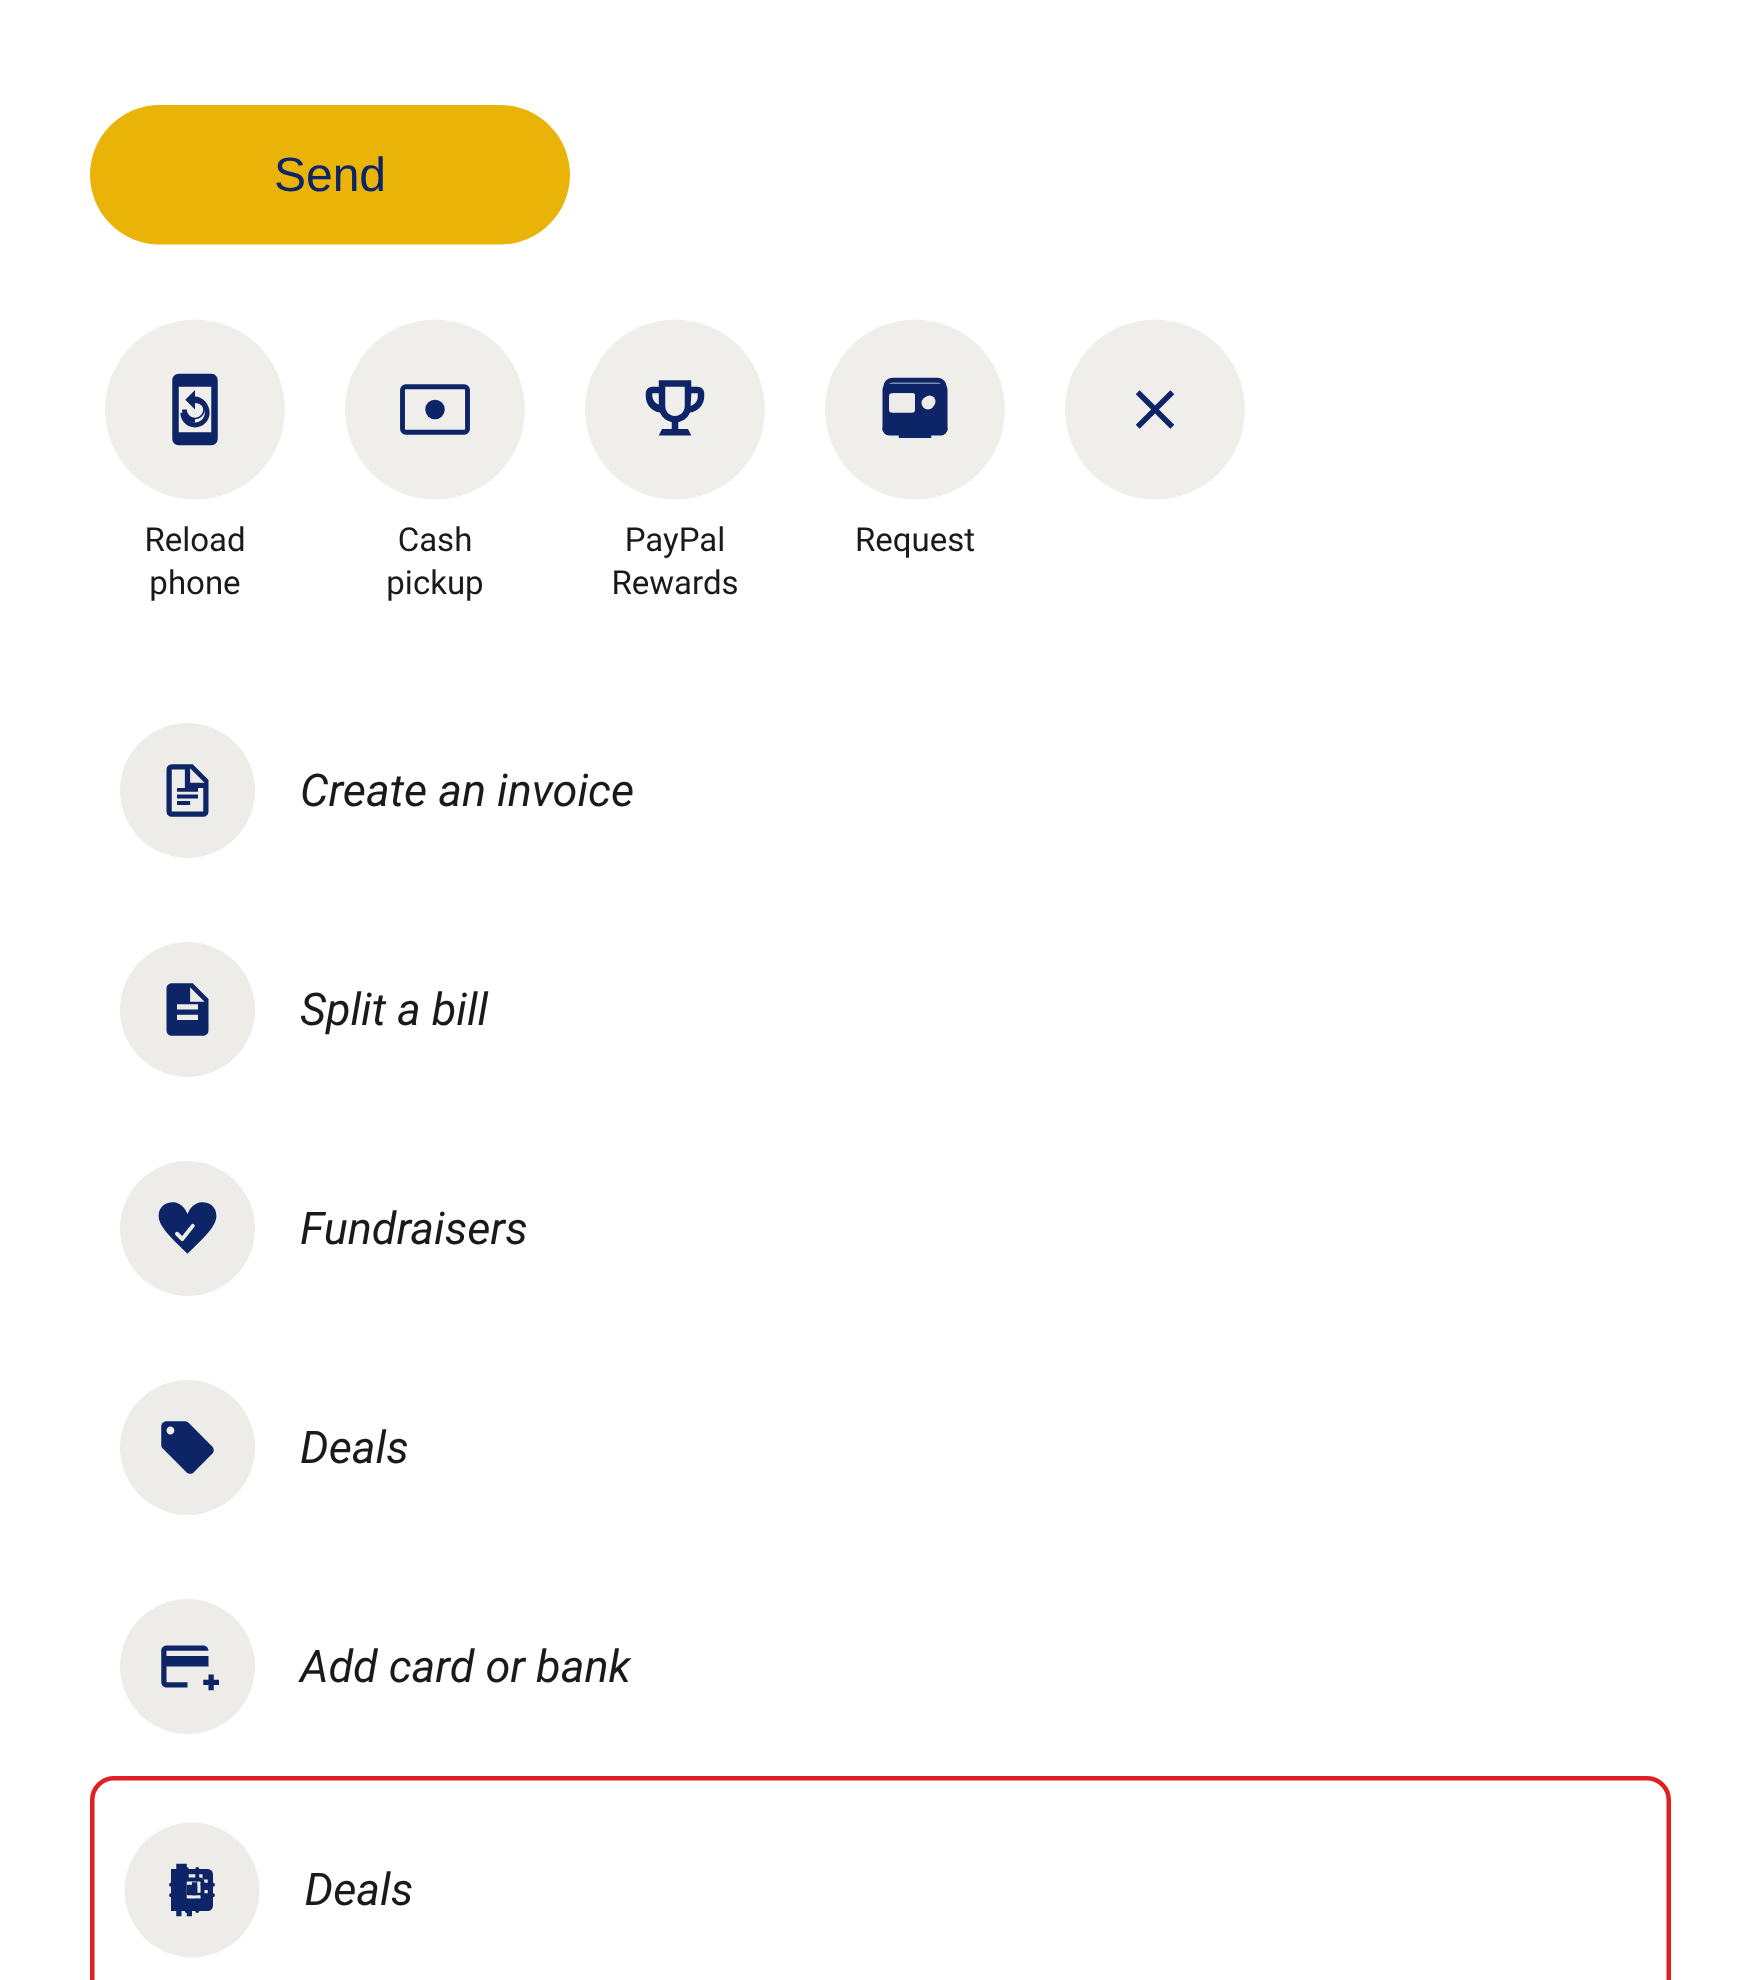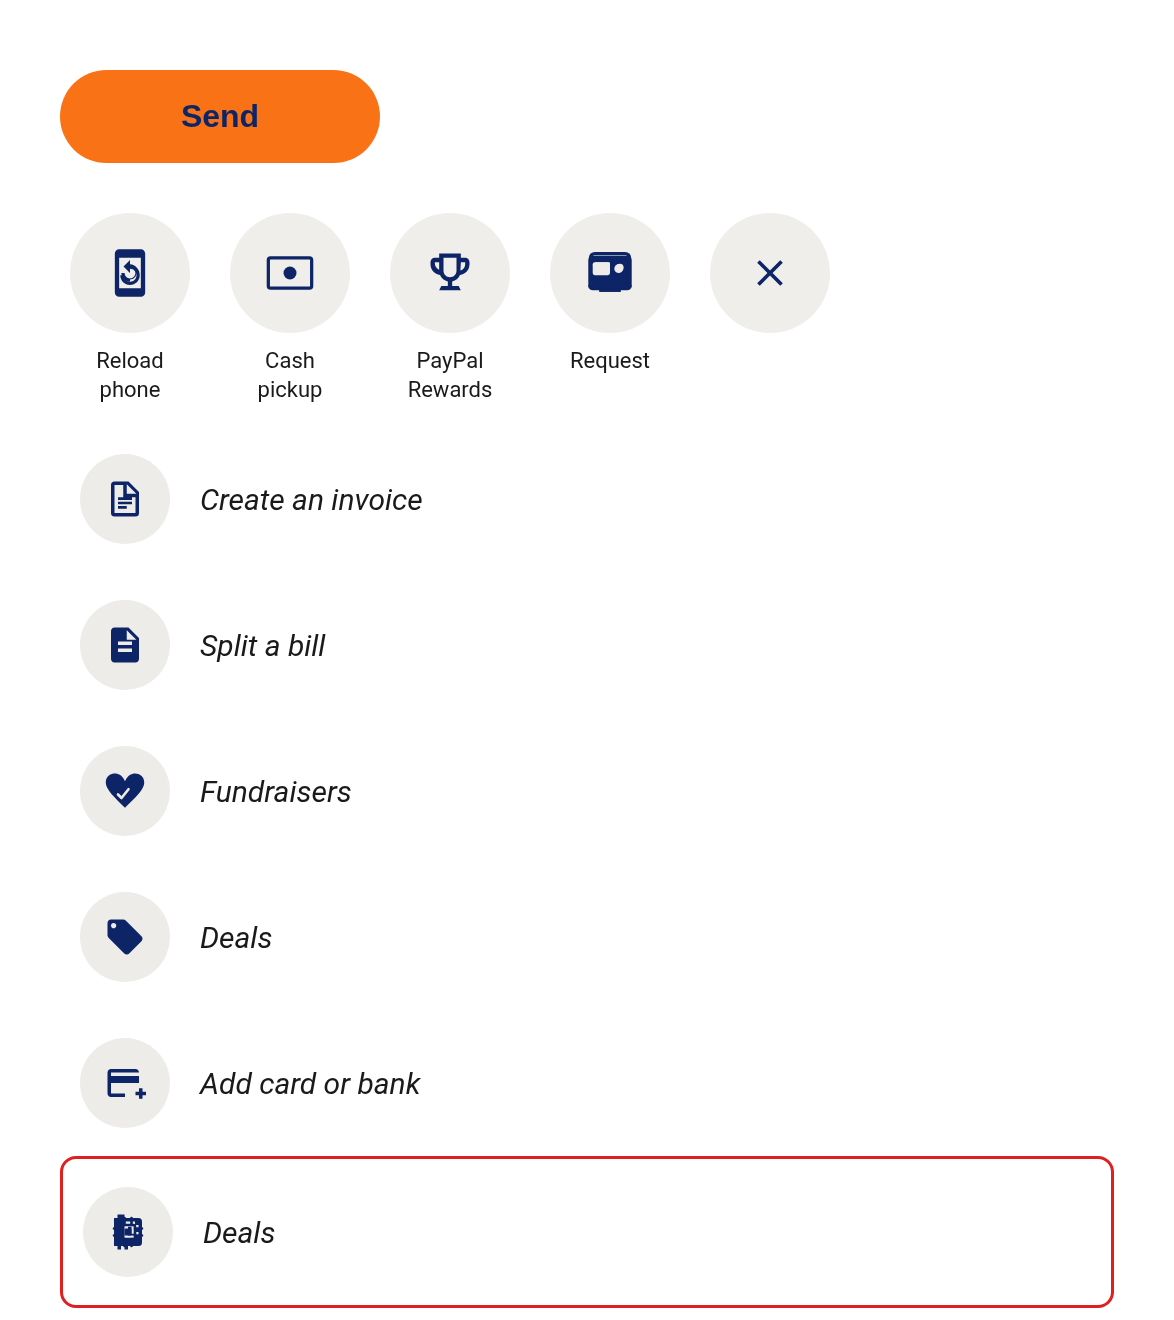--- a/index.html
+++ b/index.html
@@ -24,32 +24,32 @@
       margin-bottom: 50px;
       margin-top: 10px;
     }
 
     .top-btn {
       flex: 1;
       max-width: 320px;
       padding: 28px 20px;
       border-radius: 50px;
       border: none;
-      background: #f97316;
+      background: #eab308;
       color: #0d2566;
       font-size: 32px;
-      font-weight: 700;
+      font-weight: 400;
       cursor: pointer;
       text-align: center;
     }
 
     .quick-actions {
       display: flex;
       gap: 20px;
-      margin-bottom: 22px;
+      margin-bottom: 50px;
       align-items: flex-start;
     }
 
     .quick-action-item {
       display: flex;
       flex-direction: column;
       align-items: center;
       gap: 14px;
       cursor: pointer;
       min-width: 140px;

